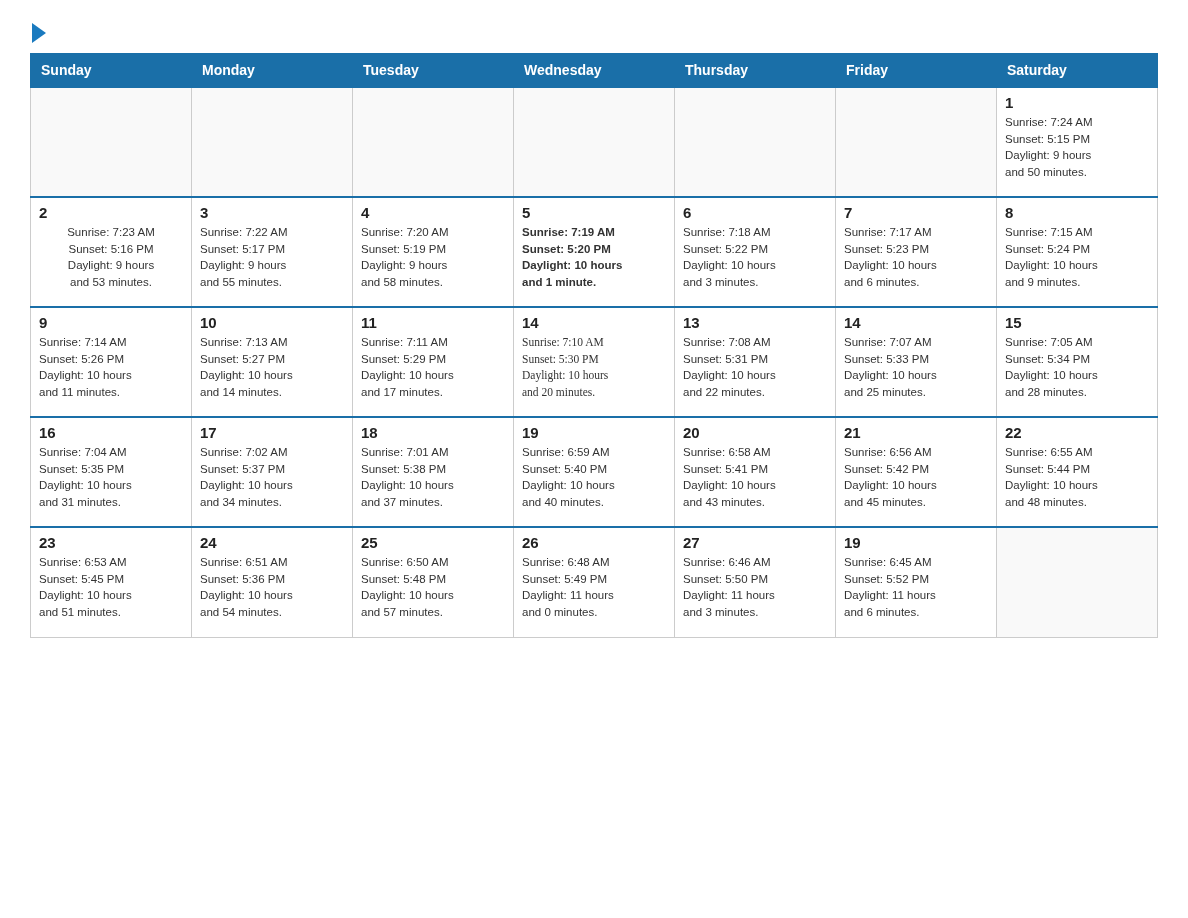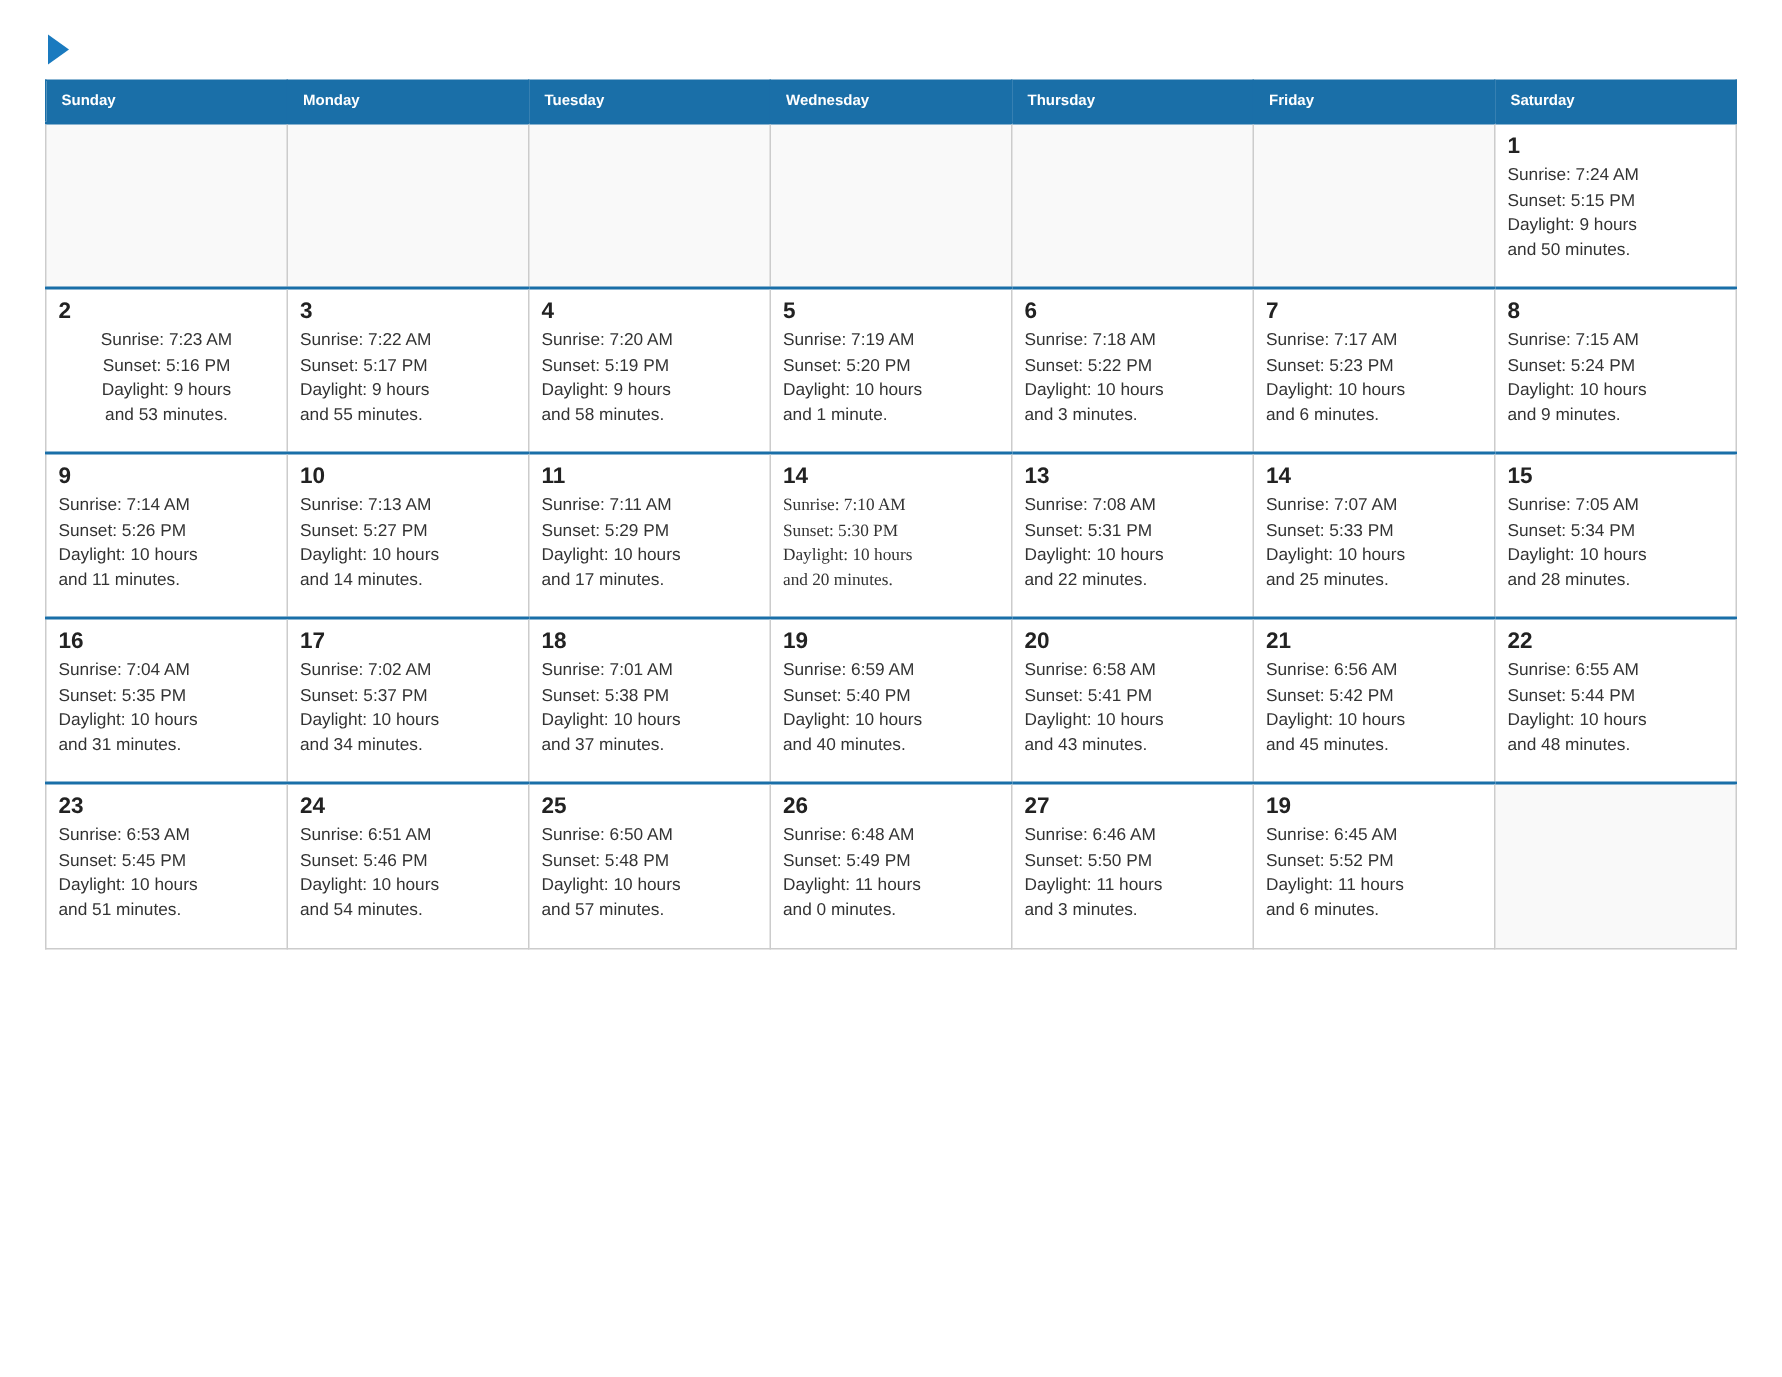--- a/index.html
+++ b/index.html
@@ -55,21 +55,21 @@
       margin-top: 2px;
     }
     .calendar {
       width: 100%;
       border-collapse: collapse;
       margin-top: 10px;
     }
     .calendar th {
       background-color: #1a6fa8;
       color: #fff;
-      font-size: 10px;
+      font-size: 14px;
       font-weight: bold;
       padding: 8px 10px;
       text-align: left;
       border: 1px solid #1a6fa8;
     }
     .calendar td {
       vertical-align: top;
       border: 1px solid #ccc;
       padding: 6px 8px;
       width: 14.28%;
@@ -160,21 +160,21 @@
         </td>
         <td>
           <span class="day-number">4</span>
           <div class="day-info" style="white-space: pre-line;">Sunrise: 7:20 AM
 Sunset: 5:19 PM
 Daylight: 9 hours
 and 58 minutes.</div>
         </td>
         <td>
           <span class="day-number">5</span>
-          <div class="day-info" style="white-space: pre-line;">Sunrise: 7:19 AM
+          <div class="day-info" style="white-space: pre-line; font-weight: bold;">Sunrise: 7:19 AM
 Sunset: 5:20 PM
 Daylight: 10 hours
 and 1 minute.</div>
         </td>
         <td>
           <span class="day-number">6</span>
           <div class="day-info" style="white-space: pre-line;">Sunrise: 7:18 AM
 Sunset: 5:22 PM
 Daylight: 10 hours
 and 3 minutes.</div>
@@ -300,21 +300,21 @@
         <td>
           <span class="day-number">23</span>
           <div class="day-info" style="white-space: pre-line;">Sunrise: 6:53 AM
 Sunset: 5:45 PM
 Daylight: 10 hours
 and 51 minutes.</div>
         </td>
         <td>
           <span class="day-number">24</span>
           <div class="day-info" style="white-space: pre-line;">Sunrise: 6:51 AM
-Sunset: 5:46 PM
+Sunset: 5:36 PM
 Daylight: 10 hours
 and 54 minutes.</div>
         </td>
         <td>
           <span class="day-number">25</span>
           <div class="day-info" style="white-space: pre-line;">Sunrise: 6:50 AM
 Sunset: 5:48 PM
 Daylight: 10 hours
 and 57 minutes.</div>
         </td>

